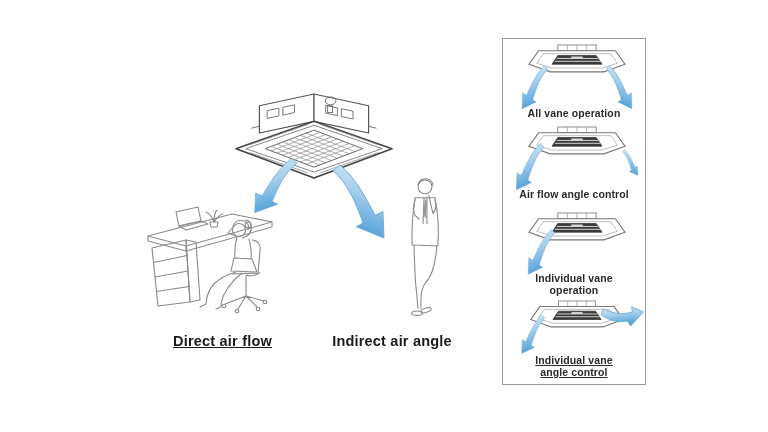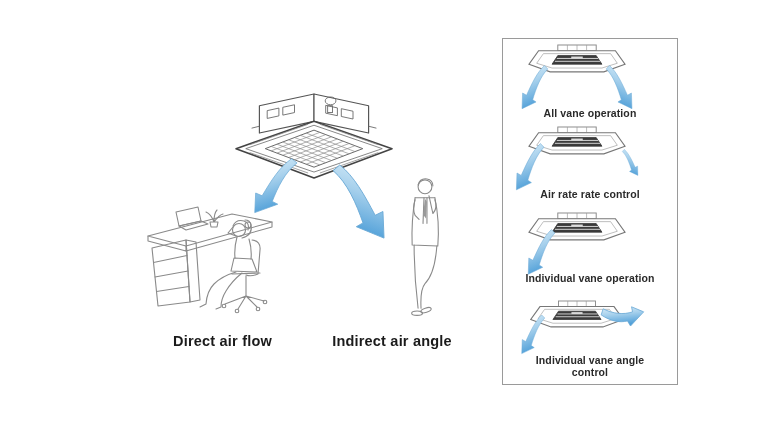--- a/index.html
+++ b/index.html
@@ -6,35 +6,35 @@
   .stage{
     position:relative;width:768px;height:432px;background:#ffffff;overflow:hidden;
     font-family:"Liberation Sans", sans-serif;
   }
   .abs{position:absolute;}
   .caption{
     position:absolute;top:333px;height:20px;
     font-weight:bold;font-size:14.5px;color:#1b1b1b;text-align:center;
     letter-spacing:.2px;white-space:nowrap;
   }
-  .caption.direct{left:150px;width:145px;}
+  .caption.direct{left:150px;width:145px;text-decoration:underline;}
   .caption.indirect{left:326px;width:132px;}
   .panel{
-    position:absolute;left:502px;top:38px;width:176px;height:347px;
+    position:absolute;left:502px;top:38px;width:144px;height:347px;
     border:1.6px solid #9a9a9a;background:#ffffff;box-sizing:border-box;
   }
   .p-label{
     position:absolute;left:0;width:100%;text-align:center;
     font-weight:bold;font-size:10.5px;line-height:1.12;color:#2a2a2a;
     letter-spacing:.1px;
   }
   .p-label.l1{top:69px;}
   .p-label.l2{top:150px;}
   .p-label.l3{top:234px;width:76%;left:12%;text-align:center;}
-  .p-label.l4{top:316px;width:76%;left:12%;}
+  .p-label.l4{top:316px;width:76%;left:12%;text-decoration:underline;}
   .p-icon{position:absolute;left:4px;width:140px;}
   .p-icon.i1{top:6px;height:64px;}
   .p-icon.i2{top:88px;height:62px;}
   .p-icon.i3{top:174px;height:60px;}
   .p-icon.i4{top:262px;height:54px;}
   svg{display:block;overflow:visible;}
 </style>
 </head>
 <body>
 
@@ -186,21 +186,21 @@
       <use href="#swoosh" transform="translate(10,20) scale(0.56)"></use>
       <use href="#swoosh" transform="translate(130,20) scale(-0.56,0.56)"></use>
     </svg>
     <div class="p-label l1">All vane operation</div>
 
     <svg class="p-icon i2" viewBox="0 0 140 62">
       <use href="#mini-unit" transform="translate(22,0) scale(0.96)"></use>
       <use href="#swoosh" transform="translate(4,16) scale(0.6)"></use>
       <use href="#swoosh" transform="translate(134,22) scale(-0.34,0.34)"></use>
     </svg>
-    <div class="p-label l2">Air rate rate control</div>
+    <div class="p-label l2">Air flow angle control</div>
 
     <svg class="p-icon i3" viewBox="0 0 140 60">
       <use href="#mini-unit" transform="translate(22,0) scale(0.96)"></use>
       <use href="#swoosh" transform="translate(16,16) scale(0.58)"></use>
     </svg>
     <div class="p-label l3">Individual vane operation</div>
 
     <svg class="p-icon i4" viewBox="0 0 140 56">
       <use href="#mini-unit" transform="translate(22,0) scale(0.96)"></use>
       <use href="#swoosh" transform="translate(8,14) scale(0.52)"></use>

